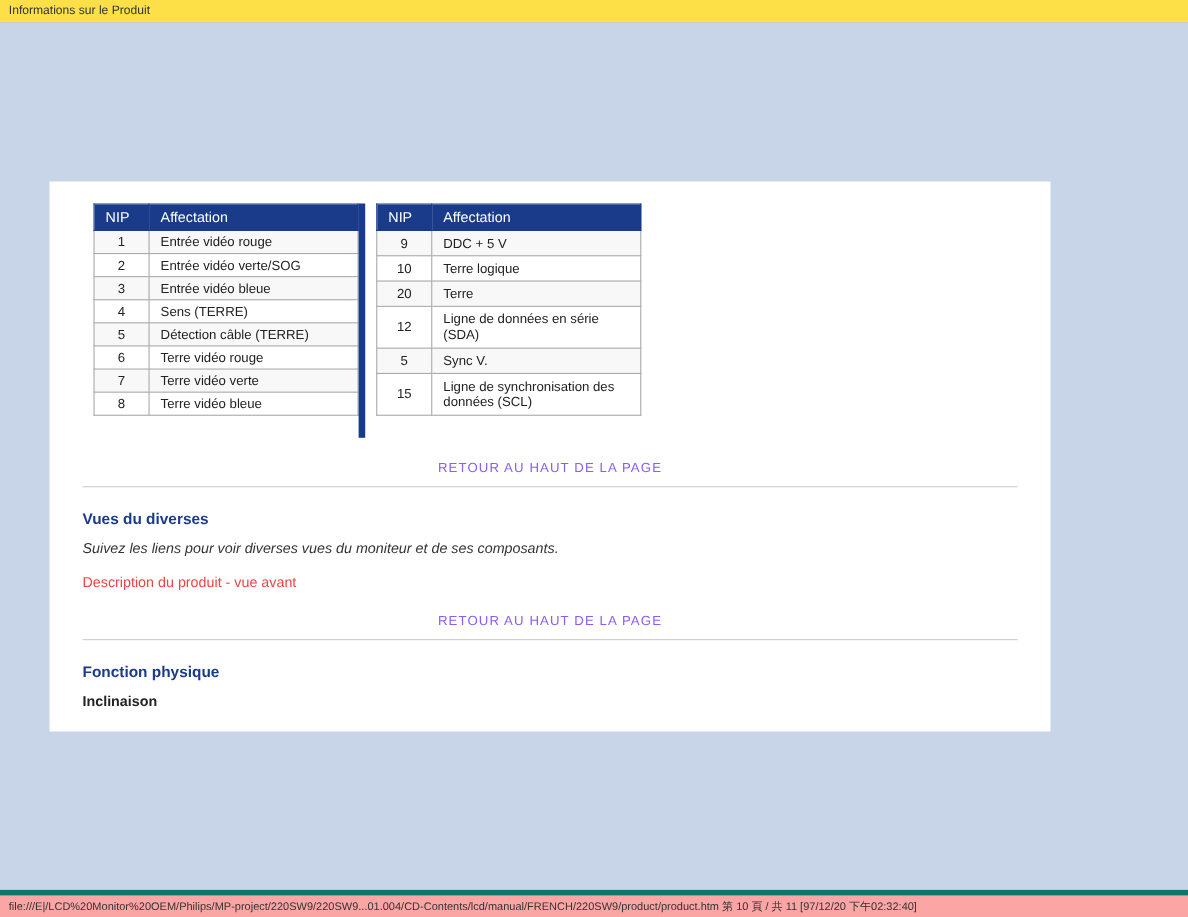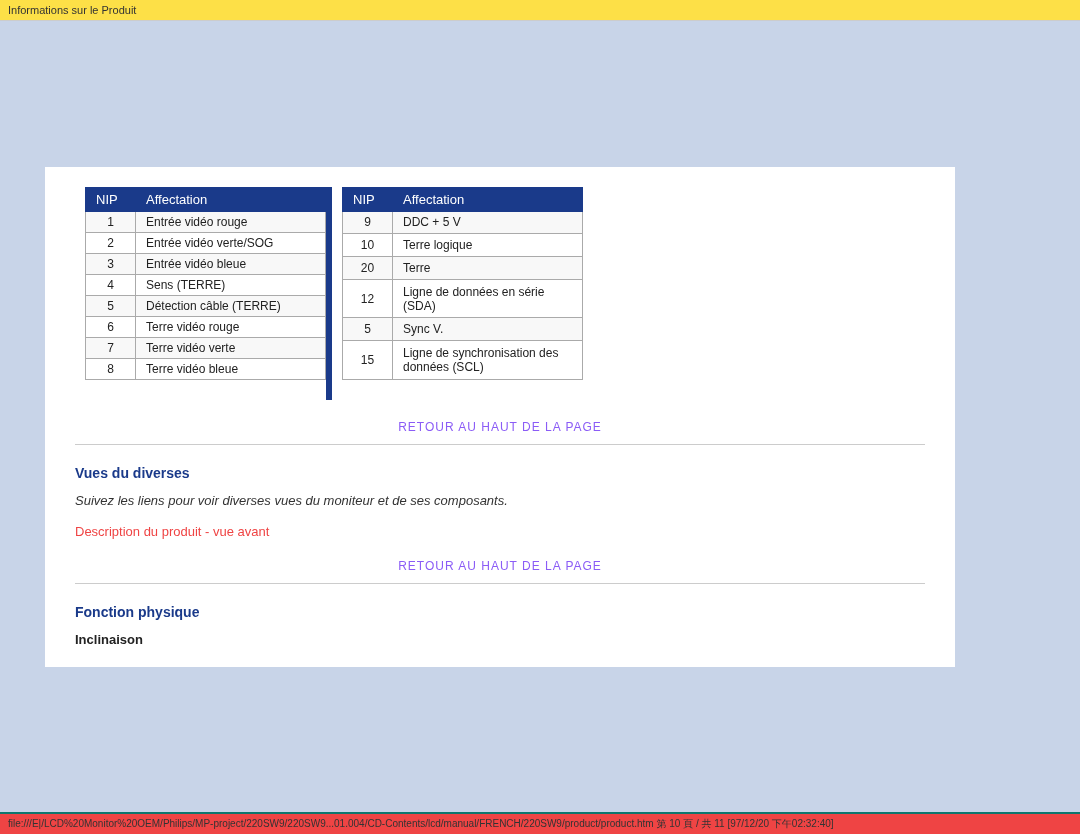--- a/index.html
+++ b/index.html
@@ -138,25 +138,25 @@
     }
 
     .inclinaison-label {
       font-size: 13px;
       font-weight: bold;
       color: #222;
       margin-top: 8px;
     }
 
     .bottom-bar {
-      background: #ef4444;
+      background: #fca5a5;
       padding: 3px 8px;
       font-size: 10px;
       color: #333;
-      border-top: 2px solid #0f766e;
+      border-top: 5px solid #0f766e;
     }
   </style>
 </head>
 <body>
 
 <div class="top-bar">
   <span>Informations sur le Produit</span>
 </div>
 
 <div class="main-layout">

